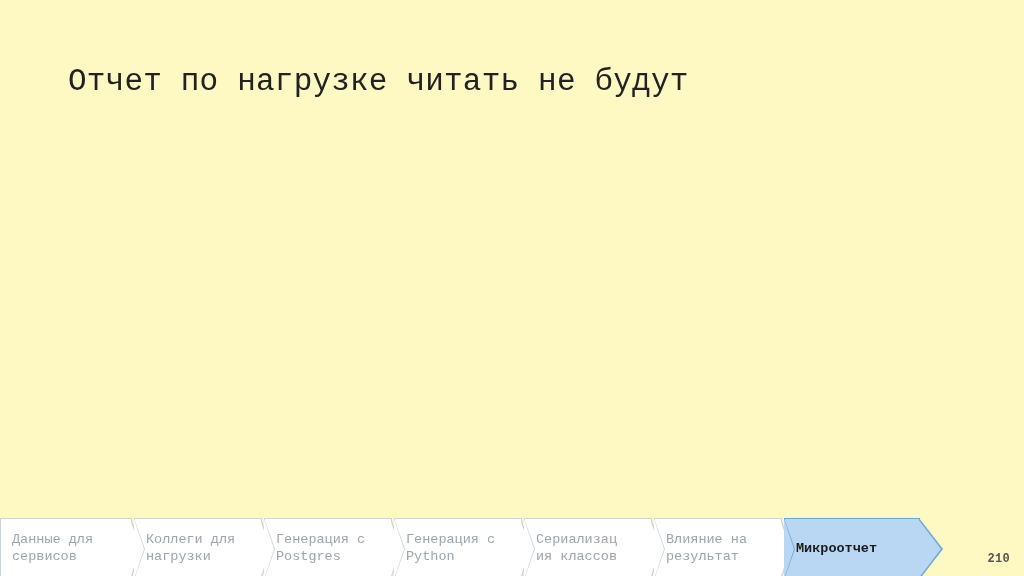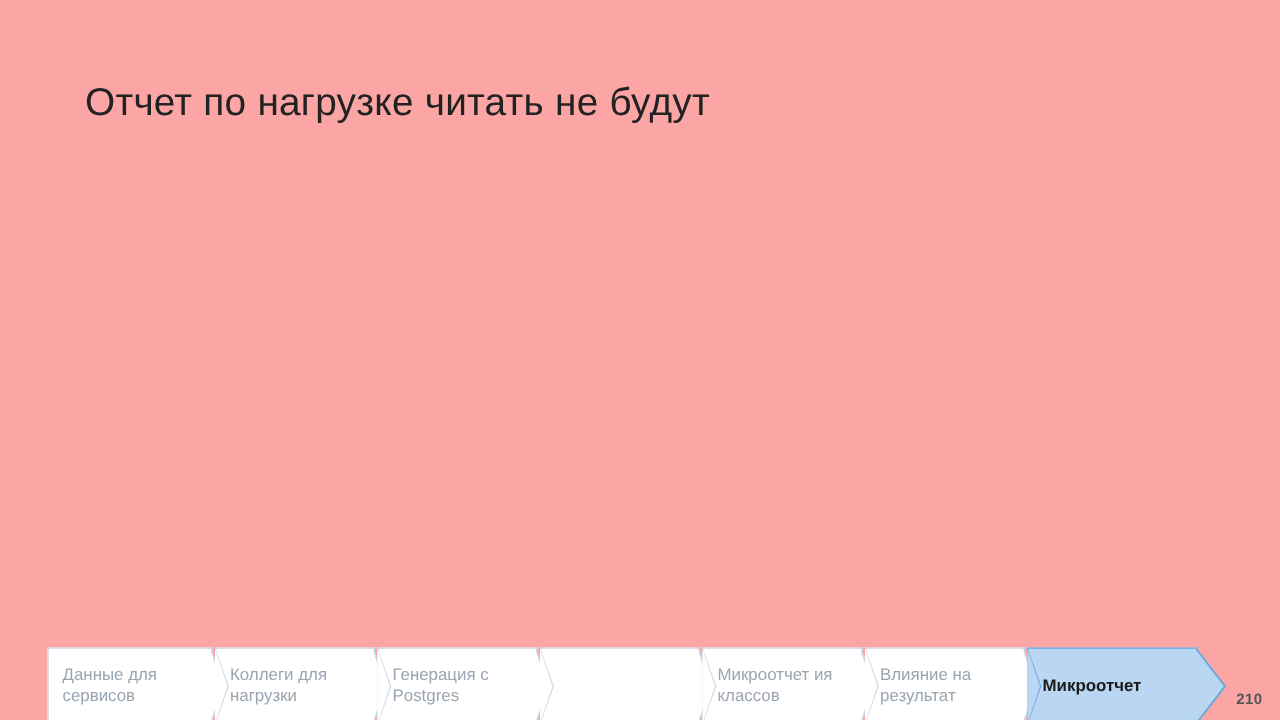--- a/index.html
+++ b/index.html
@@ -12,21 +12,22 @@
     background: #ffffff;
     font-family: "Liberation Sans", sans-serif;
     overflow: hidden;
     position: relative;
   }
 
   .slide {
     position: relative;
     width: 1024px;
     height: 576px;
-    background: #fca5a5;
+    background: #fef9c3;
+    font-family: Liberation Mono, monospace;
   }
 
   .slide-title {
     position: absolute;
     left: 68px;
     top: 62px;
     font-size: 31px;
     line-height: 40px;
     color: #222222;
     font-weight: normal;
@@ -48,21 +49,20 @@
   }
 
   
   .process-bar {
     position: absolute;
     left: 0px;
     bottom: 10px;
     height: 48px;
     display: flex;
     align-items: stretch;
-    padding-left: 38px;
   }
 
   .chevron {
     position: relative;
     height: 60px;
     box-sizing: border-box;
     border: 1px solid #c9d4e3;
     background: #ffffff;
     margin-right: 2px;
     display: flex;
@@ -198,28 +198,29 @@
       <span class="notch-in"></span>
       <span class="notch-in-inner"></span>
       <span class="label">Генерация с Postgres</span>
       <span class="notch-out"></span>
       <span class="notch-out-inner"></span>
     </div>
 
     <div class="chevron" style="width:128px;">
       <span class="notch-in"></span>
       <span class="notch-in-inner"></span>
-      <span class="notch-out"></span>
-      <span class="notch-out-inner"></span>
-    </div>
-
-    <div class="chevron" style="width:128px;">
-      <span class="notch-in"></span>
-      <span class="notch-in-inner"></span>
-      <span class="label">Микроотчет ия классов</span>
+      <span class="label">Генерация с Python</span>
+      <span class="notch-out"></span>
+      <span class="notch-out-inner"></span>
+    </div>
+
+    <div class="chevron" style="width:128px;">
+      <span class="notch-in"></span>
+      <span class="notch-in-inner"></span>
+      <span class="label">Сериализац ия классов</span>
       <span class="notch-out"></span>
       <span class="notch-out-inner"></span>
     </div>
 
     <div class="chevron" style="width:128px;">
       <span class="notch-in"></span>
       <span class="notch-in-inner"></span>
       <span class="label">Влияние на результат</span>
       <span class="notch-out"></span>
       <span class="notch-out-inner"></span>

